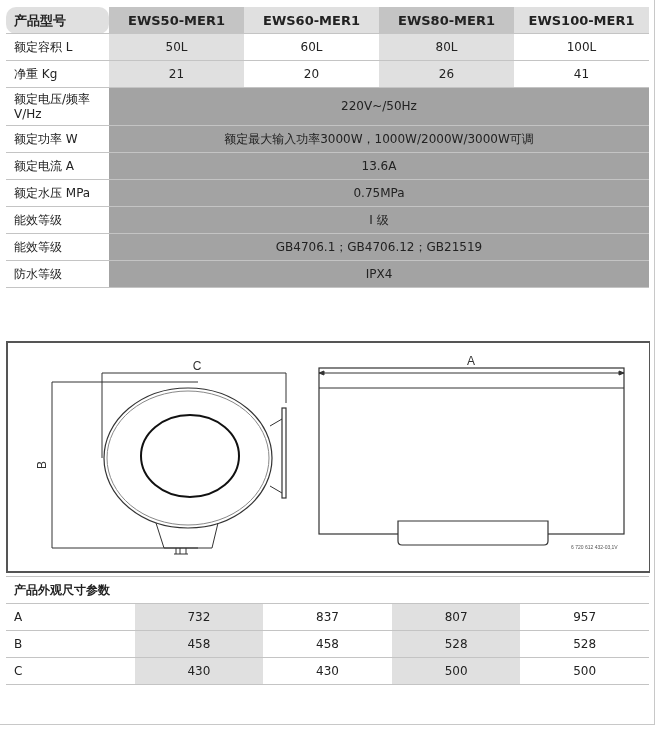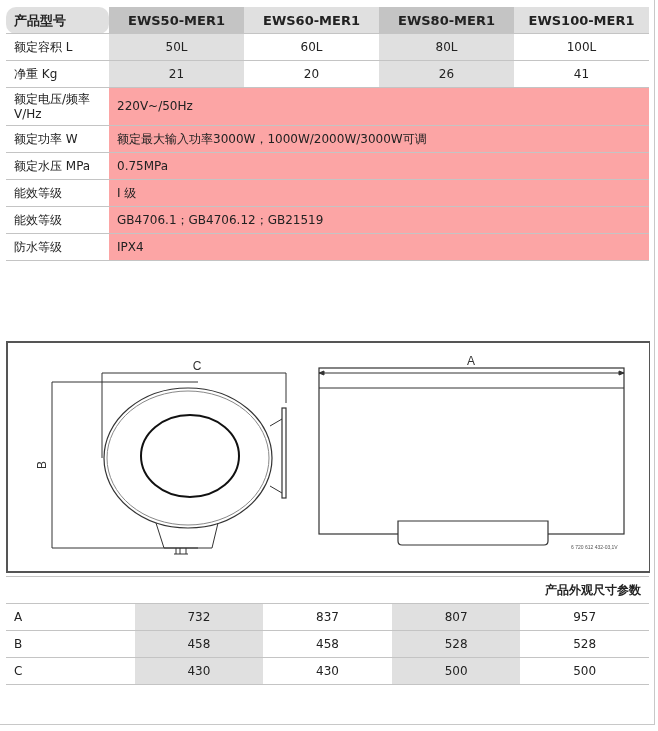--- a/index.html
+++ b/index.html
@@ -11,27 +11,27 @@
   table.spec { position: absolute; left: 6px; top: 7px; width: 643px; border-collapse: collapse; table-layout: fixed; font-size: 12px; }
   table.spec td { border-bottom: 1px solid #c4c4c4; padding: 0 8px; height: 26px; line-height: 15px; }
   table.spec td.lbl { background: #ffffff; text-align: left; width: 87px; border-radius: 10px; }
   table.spec td.val { text-align: center; }
   table.spec tr.head td { font-weight: bold; font-size: 13px; height: 26px; }
   table.spec tr.head td.lbl { background: #e0e0e0; }
   .c-dark { background: #c4c4c4; }
   .c-light { background: #e0e0e0; }
   .c-white { background: #ffffff; }
   table.spec tr.tall td { height: 37px; }
-  table.spec td.span { background: #fca5a5; text-align: left; }
+  table.spec td.span { background: #a3a3a3; text-align: center; }
 
   .diagram { position: absolute; left: 6px; top: 341px; width: 641px; height: 228px; border: 2px solid #555; border-right-width: 1px; background: #fff; }
   .diagram svg { position: absolute; left: 0; top: 0; }
 
   table.dims { position: absolute; left: 6px; top: 576px; width: 643px; border-collapse: collapse; table-layout: fixed; font-size: 12px; }
-  table.dims td { border-bottom: 1px solid #c4c4c4; padding: 0 8px; height: 26px; text-align: right; }
+  table.dims td { border-bottom: 1px solid #c4c4c4; padding: 0 8px; height: 26px; }
   table.dims td.lbl { width: 87px; text-align: left; }
   table.dims td.val { text-align: center; }
   table.dims tr.title td { font-weight: bold; height: 26px; border-top: 1px solid #c4c4c4; }
 </style>
 </head>
 <body>
 
 <div class="frame-right"></div>
 <div class="frame-bottom"></div>
 
@@ -58,20 +58,24 @@
     <td class="val c-light">26</td>
     <td class="val c-white">41</td>
   </tr>
   <tr class="tall">
     <td class="lbl">额定电压/频率 V/Hz</td>
     <td class="span" colspan="4">220V~/50Hz</td>
   </tr>
   <tr>
     <td class="lbl">额定功率 W</td>
     <td class="span" colspan="4">额定最大输入功率3000W，1000W/2000W/3000W可调</td>
+  </tr>
+  <tr>
+    <td class="lbl">额定电流 A</td>
+    <td class="span" colspan="4">13.6A</td>
   </tr>
   <tr>
     <td class="lbl">额定水压 MPa</td>
     <td class="span" colspan="4">0.75MPa</td>
   </tr>
   <tr>
     <td class="lbl">能效等级</td>
     <td class="span" colspan="4">I 级</td>
   </tr>
   <tr>

